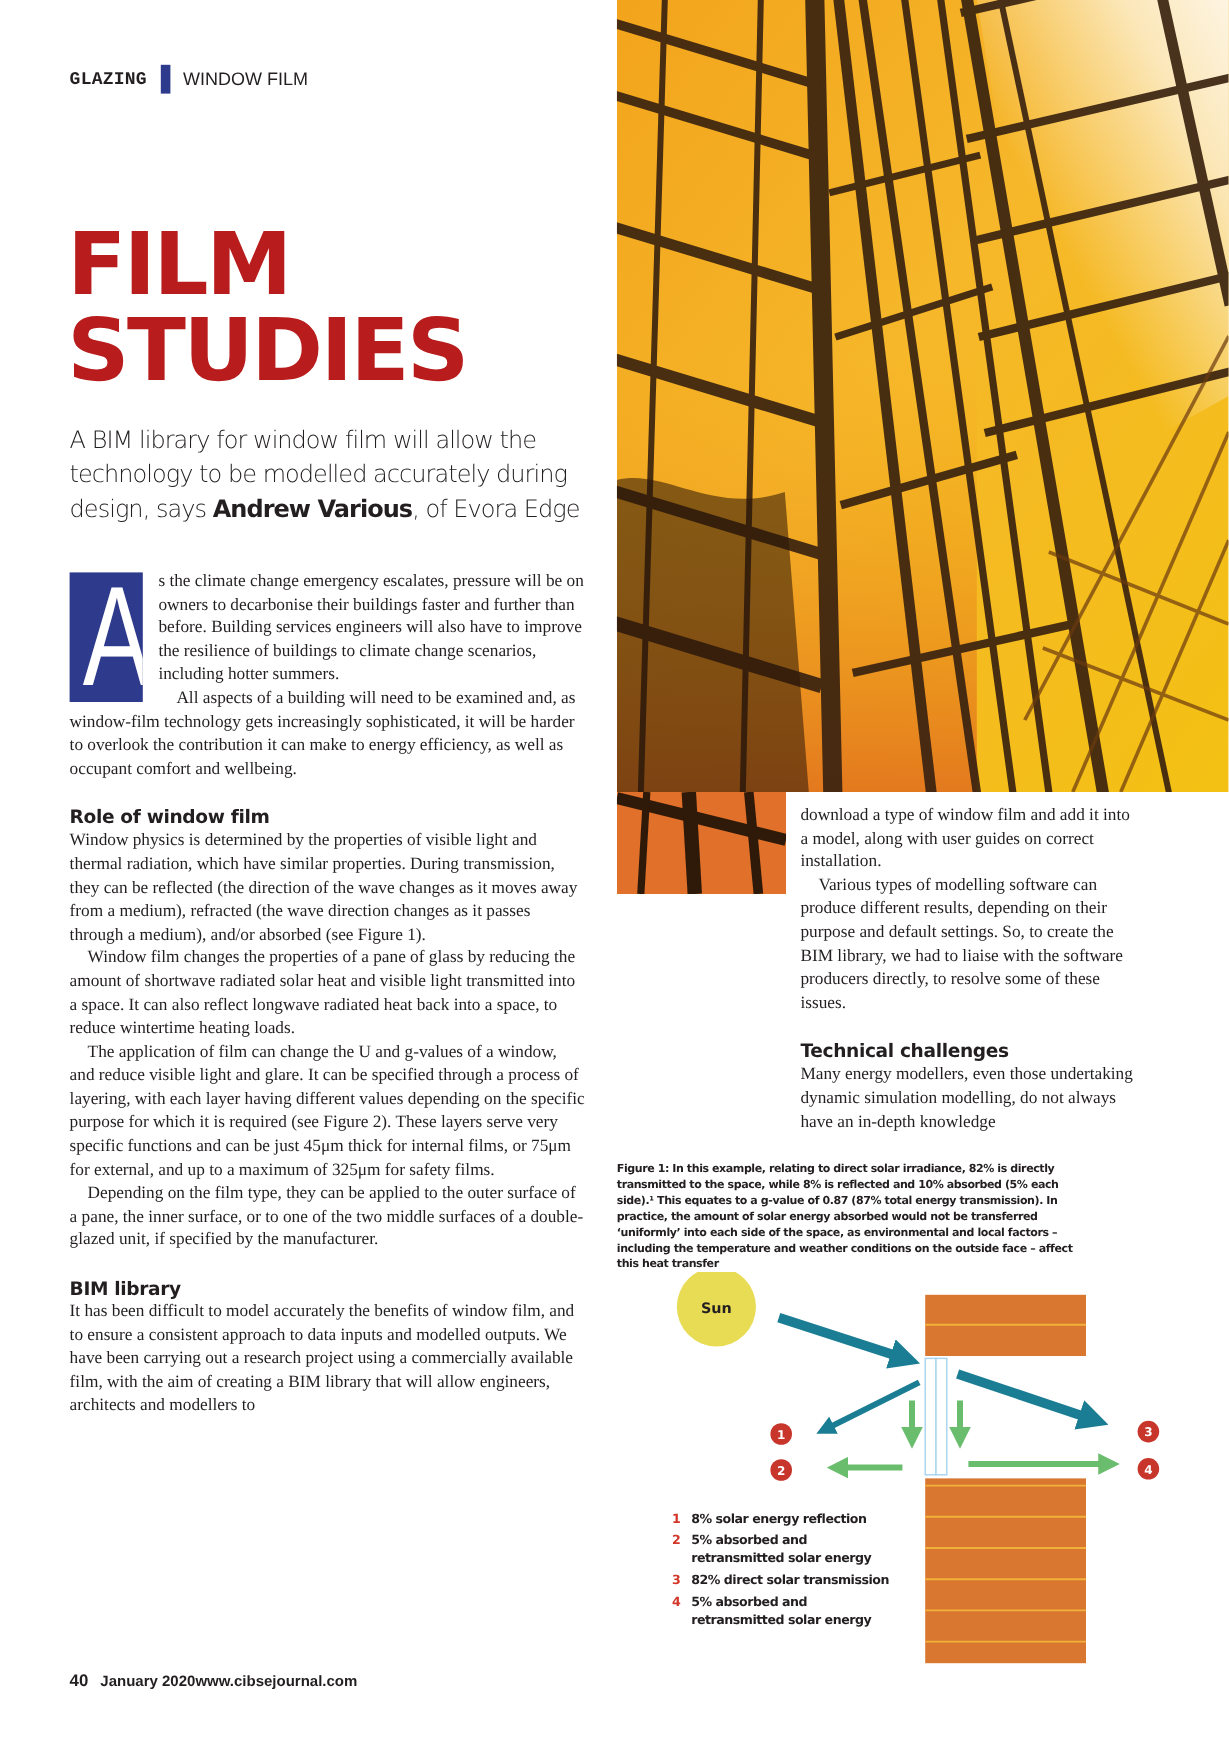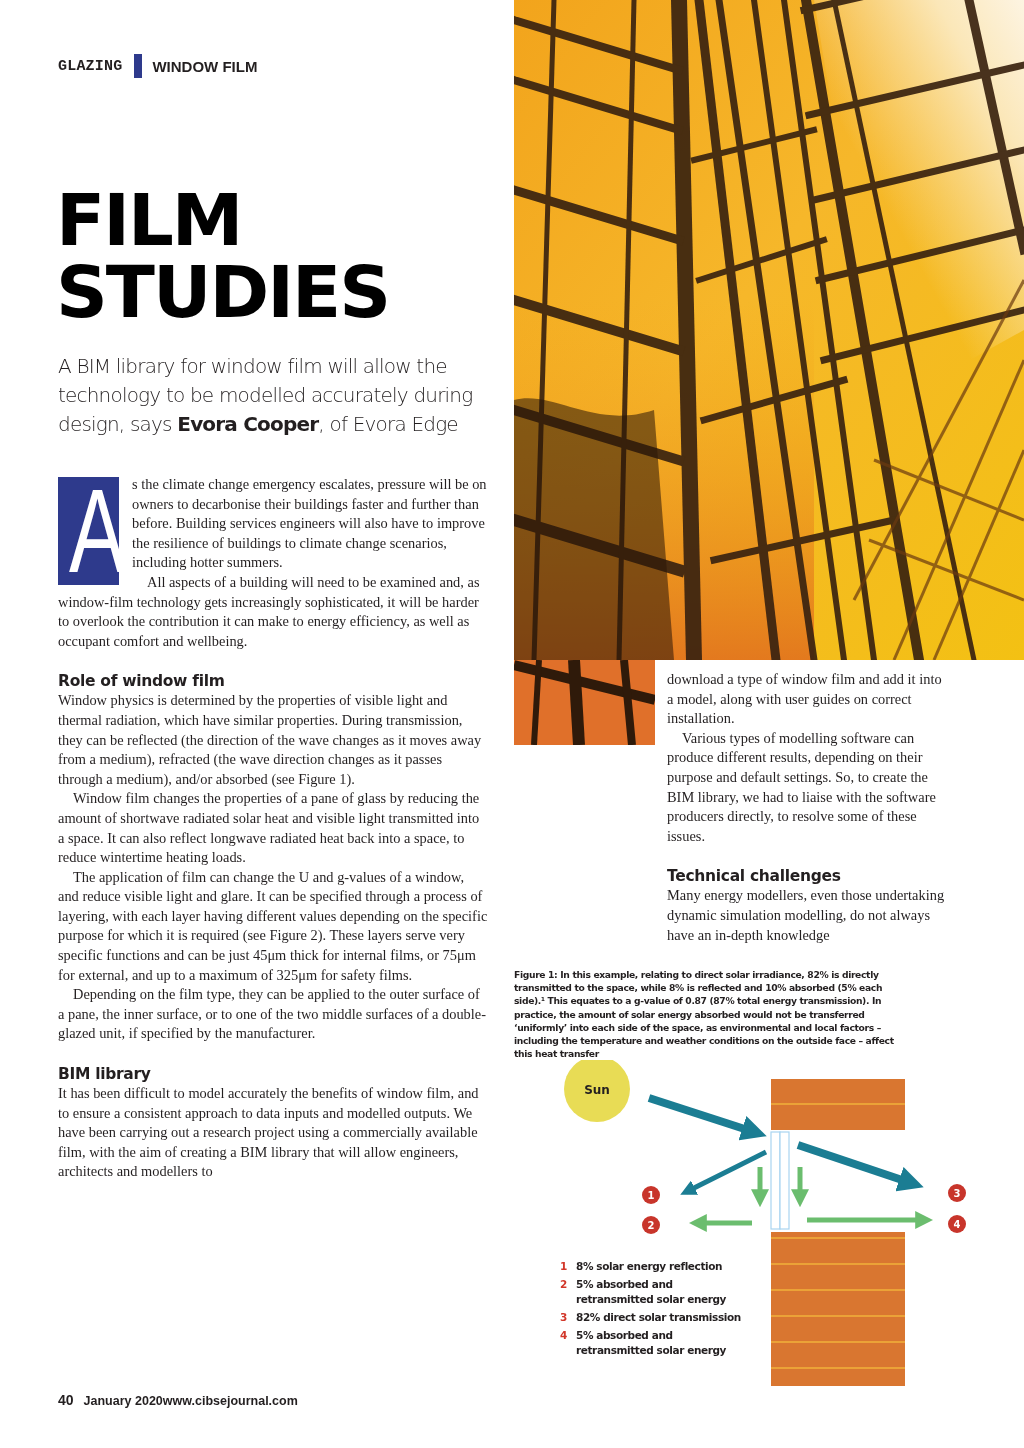--- a/index.html
+++ b/index.html
@@ -2,23 +2,23 @@
 <html><head>
 <meta charset="utf-8">
 <style>
   * { box-sizing: border-box; margin: 0; padding: 0; }
   html, body { width: 1024px; height: 1448px; background: #ffffff; overflow: hidden; }
   body { position: relative; font-family: "DejaVu Serif", "Liberation Serif", serif; color: #231f20; }
 
   .section-tag { position: absolute; left: 58px; top: 54px; display: flex; align-items: center; height: 24px; }
   .section-tag .cat { font-family: Liberation Mono, monospace; font-weight: 700; font-size: 15px; letter-spacing: 0.2px; color: #231f20; }
   .section-tag .bar { width: 8px; height: 24px; background: #2e3a8c; margin: 0 10px 0 12px; }
-  .section-tag .sub { font-family: "Liberation Sans", sans-serif; font-size: 15px; color: #231f20; font-weight: bold; }
-
-  .headline { position: absolute; left: 56px; top: 184px; font-family: "DejaVu Sans", sans-serif; font-weight: 700; font-size: 72px; line-height: 72px; letter-spacing: -2px; color: #000000; }
+  .section-tag .sub { font-family: "Liberation Sans", sans-serif; font-size: 15px; color: #231f20; }
+
+  .headline { position: absolute; left: 56px; top: 184px; font-family: "DejaVu Sans", sans-serif; font-weight: 700; font-size: 72px; line-height: 72px; letter-spacing: -2px; color: #b91c1c; }
   .standfirst { position: absolute; left: 58px; top: 352px; width: 440px; font-family: "DejaVu Sans", sans-serif; font-size: 20px; line-height: 29px; letter-spacing: -0.8px; color: #231f20; font-weight: 300; }
   .standfirst b { font-weight: 700; }
 
   .col { position: absolute; font-family: "Liberation Serif", serif; font-size: 14.4px; line-height: 19.6px; color: #231f20; }
   .col p { text-indent: 15px; }
   .col p.noindent { text-indent: 0; }
   .col h3 { font-family: "DejaVu Sans", sans-serif; font-size: 15.5px; font-weight: 700; line-height: 20px; margin-top: 20px; letter-spacing: -0.3px; }
   .col-left { left: 58px; top: 475px; width: 430px; }
   .col-right { left: 667px; top: 670px; width: 280px; }
 
@@ -46,21 +46,21 @@
   <span class="cat">GLAZING</span>
   <span class="bar"></span>
   <span class="sub">WINDOW FILM</span>
 </div>
 
 <h1 class="headline">
   <div>FILM</div>
   <div>STUDIES</div>
 </h1>
 
-<p class="standfirst"><span>A BIM library for window film will allow the technology to be modelled accurately during design, says </span><b>Evora Cooper</b><span>, of Evora Edge</span></p>
+<p class="standfirst"><span>A BIM library for window film will allow the technology to be modelled accurately during design, says </span><b>Andrew Various</b><span>, of Evora Edge</span></p>
 
 <div class="col col-left">
   <div class="dropcap"><span>A</span></div>
   <p class="noindent">s the climate change emergency escalates, pressure will be on owners to decarbonise their buildings faster and further than before. Building services engineers will also have to improve the resilience of buildings to climate change scenarios, including hotter summers.</p>
   <p>All aspects of a building will need to be examined and, as window-film technology gets increasingly sophisticated, it will be harder to overlook the contribution it can make to energy efficiency, as well as occupant comfort and wellbeing.</p>
   <h3>Role of window film</h3>
   <p class="noindent">Window physics is determined by the properties of visible light and thermal radiation, which have similar properties. During transmission, they can be reflected (the direction of the wave changes as it moves away from a medium), refracted (the wave direction changes as it passes through a medium), and/or absorbed (see Figure 1).</p>
   <p>Window film changes the properties of a pane of glass by reducing the amount of shortwave radiated solar heat and visible light transmitted into a space. It can also reflect longwave radiated heat back into a space, to reduce wintertime heating loads.</p>
   <p>The application of film can change the U and g-values of a window, and reduce visible light and glare. It can be specified through a process of layering, with each layer having different values depending on the specific purpose for which it is required (see Figure 2). These layers serve very specific functions and can be just 45μm thick for internal films, or 75μm for external, and up to a maximum of 325μm for safety films.</p>
   <p>Depending on the film type, they can be applied to the outer surface of a pane, the inner surface, or to one of the two middle surfaces of a double-glazed unit, if specified by the manufacturer.</p>

